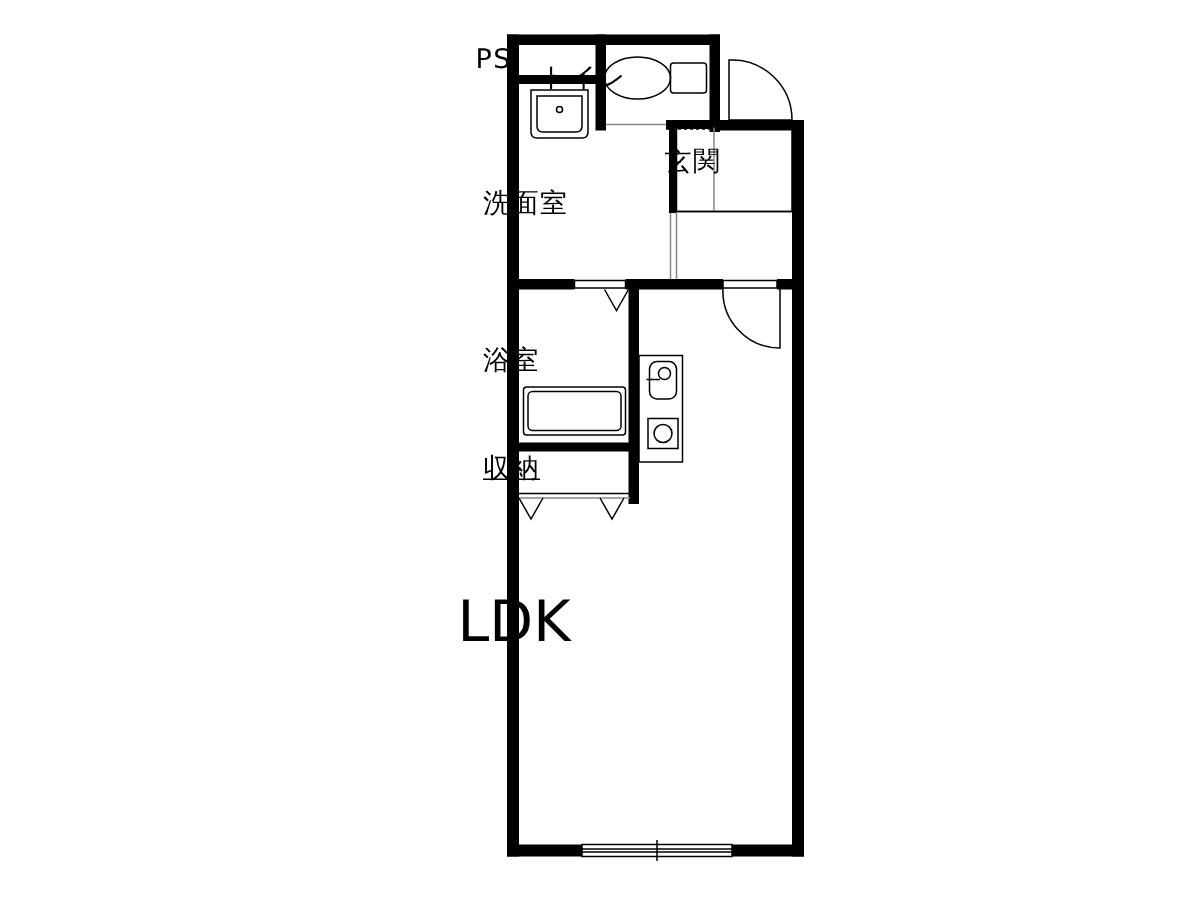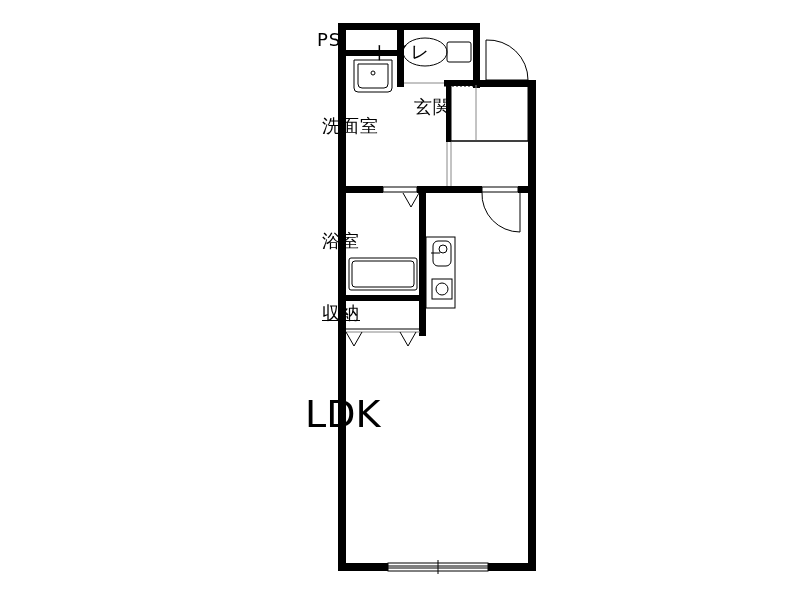--- a/index.html
+++ b/index.html
@@ -84,19 +84,19 @@
       <circle cx="406" cy="289" r="6"></circle>
 
       <rect x="352" y="563" width="100" height="8" fill="#fff"></rect>
       <line x1="352" y1="566" x2="452" y2="566"></line>
       <line x1="352" y1="568" x2="452" y2="568"></line>
       <line x1="402" y1="560" x2="402" y2="574"></line>
     </g>
   </svg>
 
   <div class="lbl lbl-sm" style="left:317px;top:31px;">PS</div>
-  <div class="lbl lbl-sm" style="left:372px;top:43px;">トイレ</div>
-  <div class="lbl lbl-sm" style="left:414px;top:98px;font-family:Liberation Serif, serif;">玄関</div>
-  <div class="lbl lbl-sm" style="left:322px;top:117px;">洗面室</div>
+  <div class="lbl lbl-sm" style="left:360px;top:43px;">トイレ</div>
+  <div class="lbl lbl-sm" style="left:443px;top:98px;font-family:Liberation Serif, serif;">玄関</div>
+  <div class="lbl lbl-sm" style="left:322px;top:127px;">洗面室</div>
   <div class="lbl lbl-sm" style="left:322px;top:232px;">浴室</div>
   <div class="lbl lbl-sm" style="left:322px;top:304px;text-decoration:underline;">収納</div>
   <div class="lbl lbl-ldk" style="left:305px;top:395px;">LDK</div>
 </div>
 
 </body></html>

